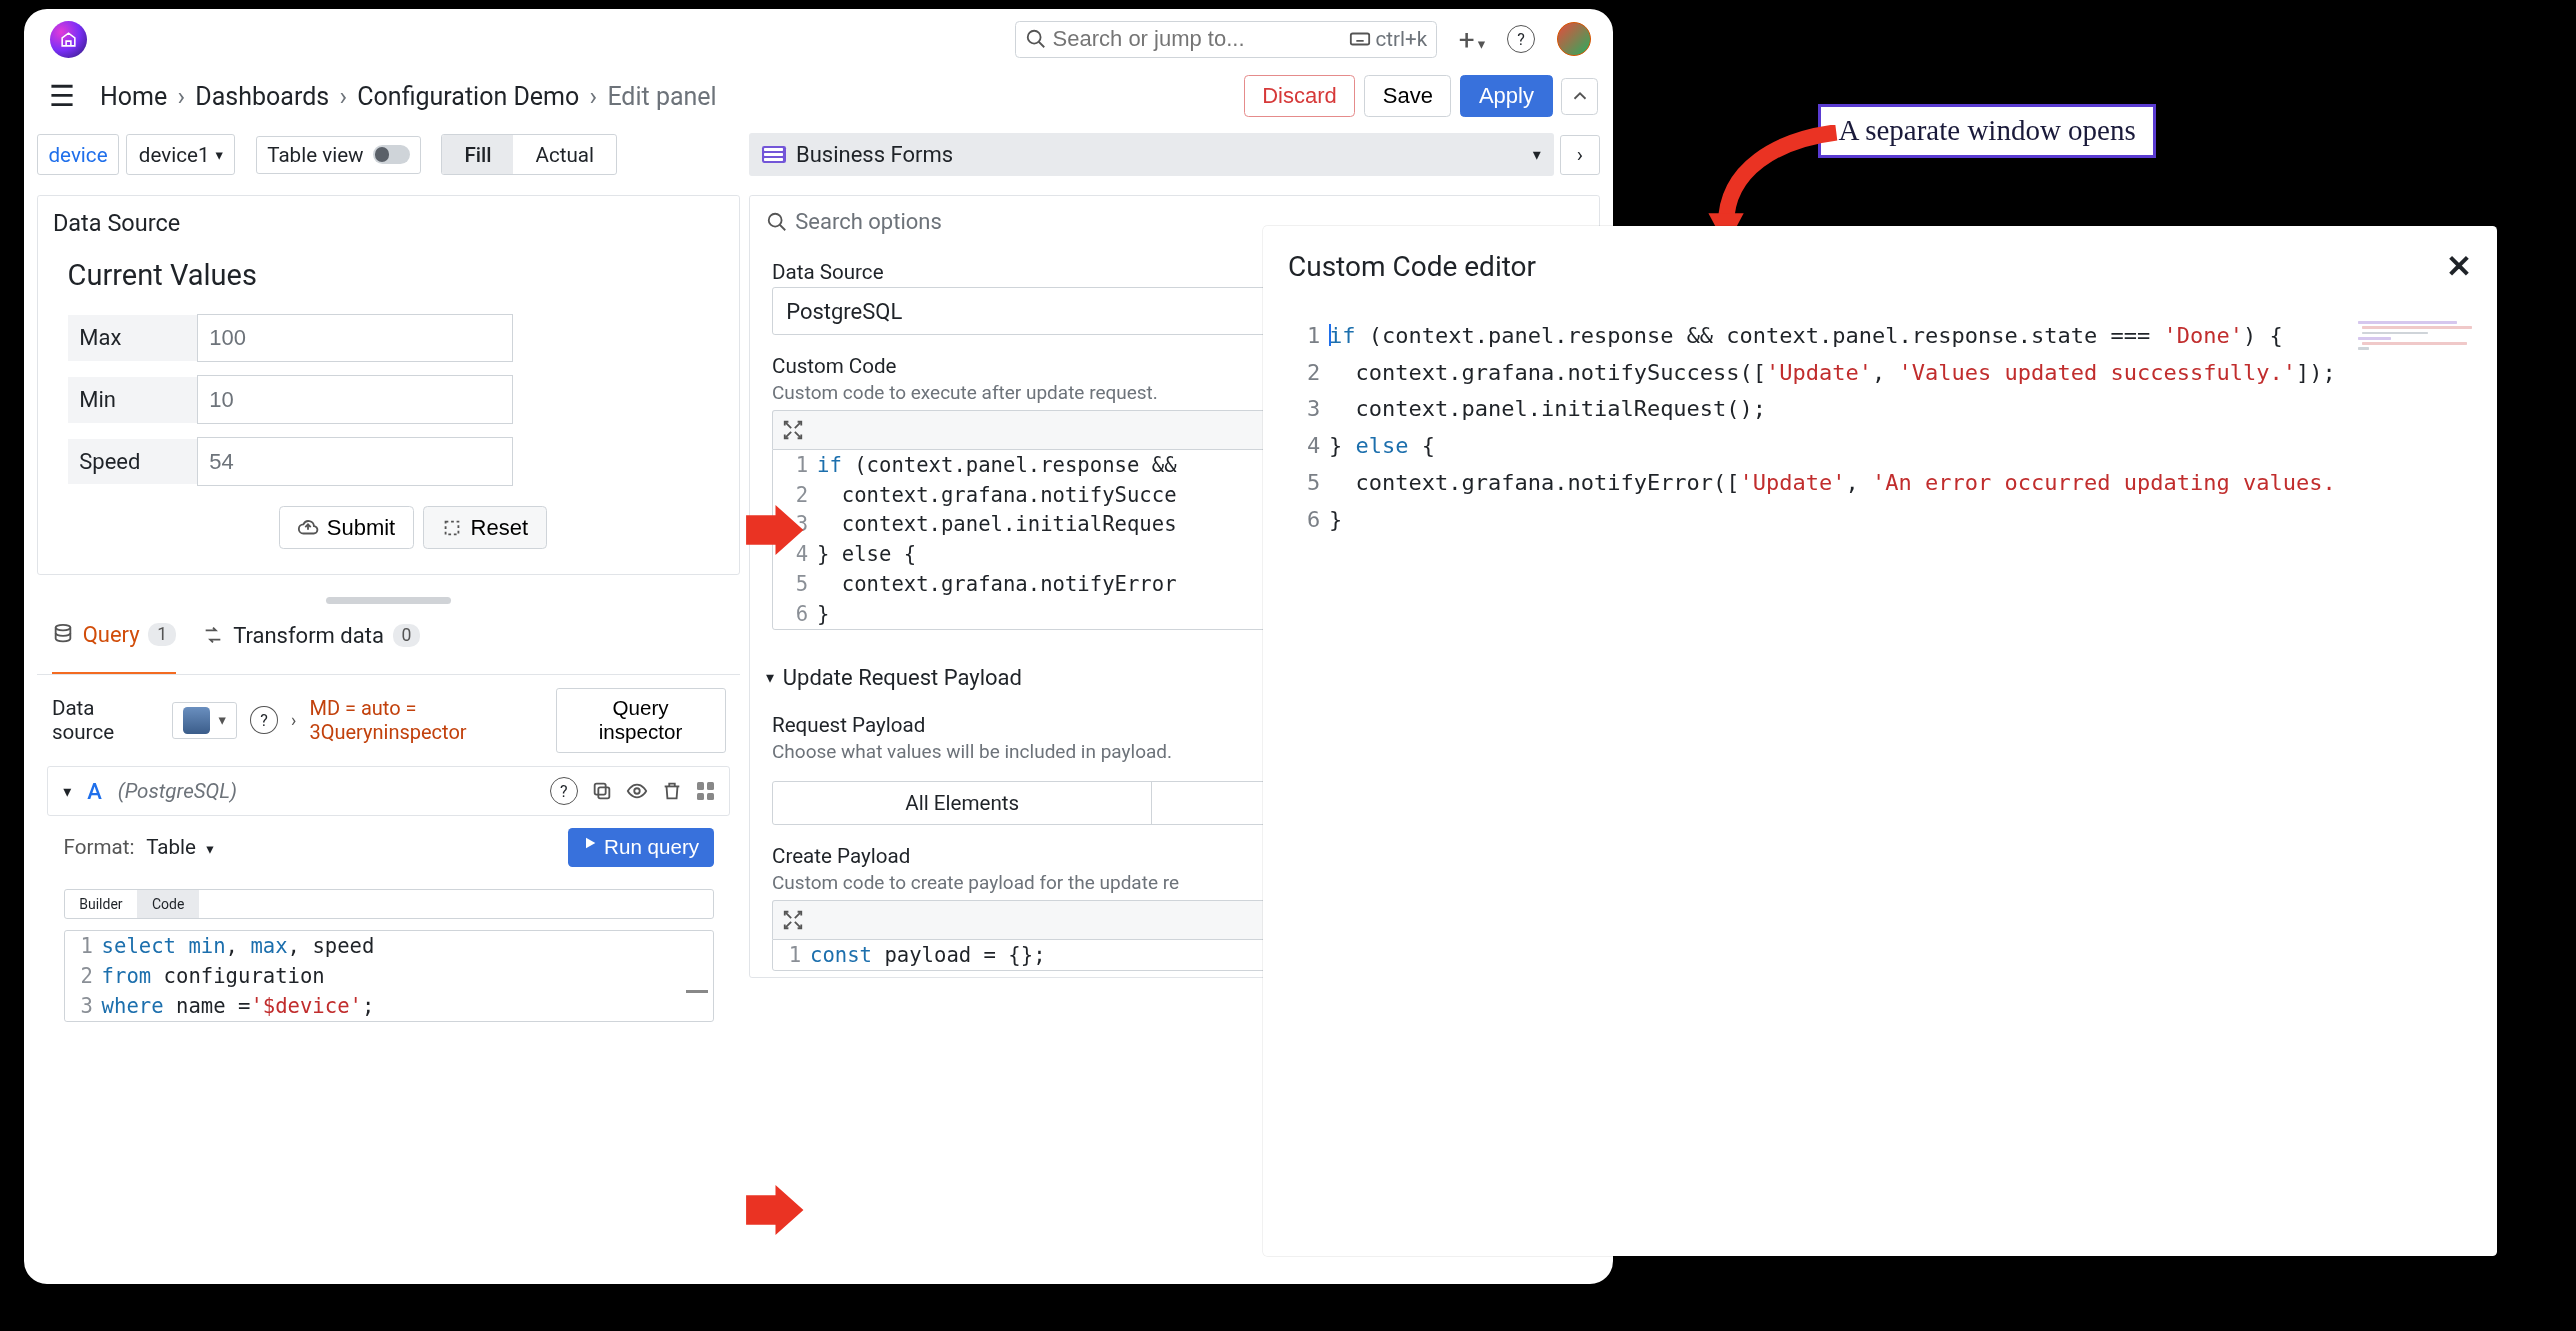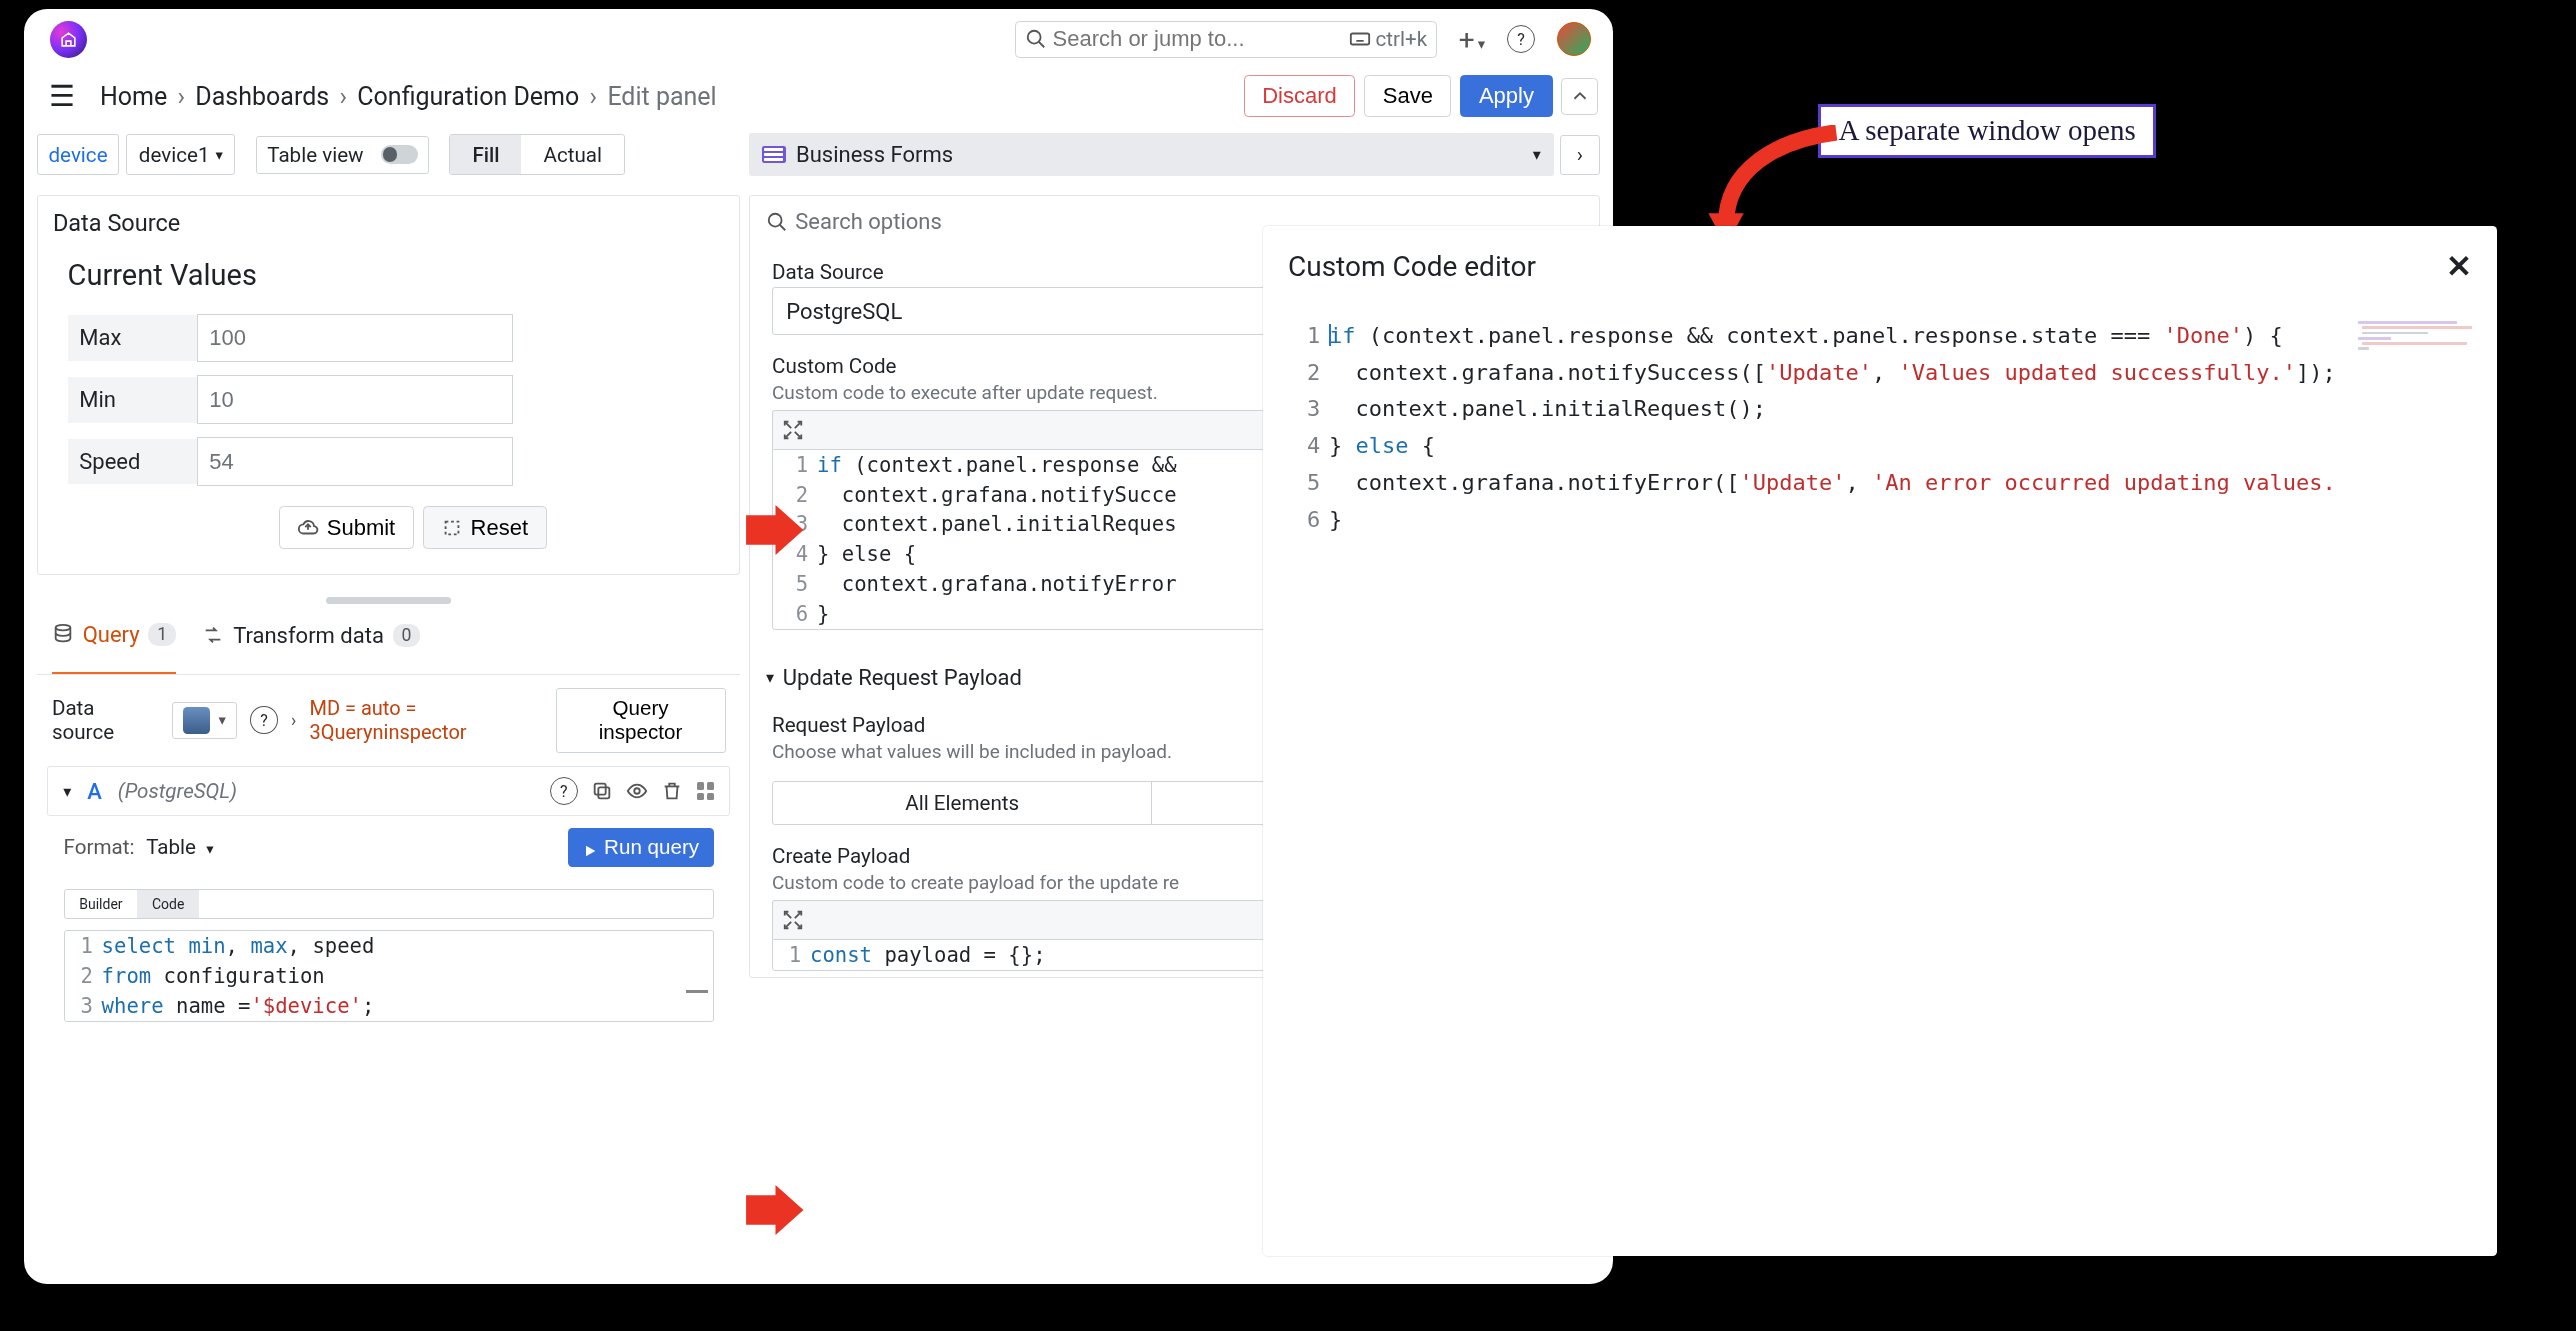--- a/index.html
+++ b/index.html
@@ -28,21 +28,21 @@
 .btn-caret { width: 37px; height: 37px; border: 0.7px solid #cfd4d9; border-radius: 4.4px; display:flex; align-items:center; justify-content:center; }
 
 .content-row { display: flex; padding: 0 13.2px; gap: 8.8px; height: calc(100% - 115px); }
 .left-col { width: 703px; display: flex; flex-direction: column; }
 .right-col { flex: 1; display: flex; flex-direction: column; }
 
 .toolbar-row { display: flex; align-items: center; gap: 7.3px; height: 51px; }
 .chip-blue { color: #1f6feb; background: #fff; border: 0.7px solid #cfd4d9; border-radius: 2.9px; padding: 7.3px 10.3px; font-size: 20.6px; }
 .chip { border: 0.7px solid #cfd4d9; border-radius: 2.9px; padding: 7.3px 11.7px; font-size: 20.6px; display:flex; align-items:center; gap:5.9px; }
 .chip .caret { font-size: 14.7px; }
-.toggle-pill { display:flex; align-items:center; gap:17px; border: 0.7px solid #cfd4d9; border-radius: 2.9px; padding: 5.9px 10.3px; font-size: 20.6px; }
+.toggle-pill { display:flex; align-items:center; gap:9px; border: 0.7px solid #cfd4d9; border-radius: 2.9px; padding: 5.9px 10.3px; font-size: 20.6px; }
 .switch { width: 37px; height: 19px; background: #cfd4d9; border-radius: 10.3px; position: relative; }
 .switch::after { content:''; position:absolute; left:2.2px; top:2.2px; width:14.7px; height:14.7px; background:#5a6068; border-radius:50%; }
 .seg { display:flex; border: 0.7px solid #cfd4d9; border-radius: 2.9px; overflow:hidden; }
 .seg .seg-btn { padding: 7.3px 22px; font-size: 20.6px; }
 .seg .seg-btn.active { background: #e8eaed; font-weight:500; }
 
 .panel-preview { border: 0.7px solid #e1e4e8; border-radius: 2.9px; margin-top: 14.7px; padding: 13.2px 14.7px 25px; }
 .panel-title { font-size: 23.5px; margin-bottom: 20.6px; }
 .section-title { font-size: 29px; margin: 5.9px 14.7px 22px; }
 .form-row { display:flex; align-items:center; margin: 0 14.7px 13.2px; }
@@ -72,21 +72,21 @@
 .query-header { display:flex; align-items:center; gap: 16px; padding: 10.3px 14.7px; border:0.7px solid #e1e4e8; border-radius: 2.9px; margin: 0 10.3px; }
 .query-header .caret { font-size: 16px; }
 .query-label { color:#1f6feb; font-size: 22px; font-weight:500; }
 .query-ds { color:#6d737a; font-style: italic; font-size: 20.6px; }
 .row-icons { margin-left:auto; display:flex; gap: 13.2px; align-items:center; }
 .drag-grid { width: 17.6px; height: 17.6px; display:grid; grid-template-columns:1fr 1fr; gap:2.9px; }
 .drag-grid span { background:#888; border-radius:1.5px; }
 
 .format-row { display:flex; align-items:center; gap: 11.7px; padding: 11.7px 26.4px; font-size: 20.6px; }
 .format-row .lbl { color:#555; }
-.run-btn { margin-left:auto; background:#3871dc; color:#fff; border:none; border-radius:4.4px; padding: 7.3px 14.7px; font-size:20.6px; display:flex; align-items:flex-end; gap:5.9px; }
+.run-btn { margin-left:auto; background:#3871dc; color:#fff; border:none; border-radius:4.4px; padding: 7.3px 14.7px; font-size:20.6px; display:flex; align-items:flex-start; gap:5.9px; }
 
 .bc-seg { display:inline-flex; border:0.7px solid #cfd4d9; border-radius:2.9px; overflow:hidden; margin: 10.3px 26.4px 7.3px; }
 .bc-seg .sb { padding: 5.9px 14.7px; font-size: 14px; }
 .bc-seg .sb.active { background:#e8eaed; }
 
 .code-box { border:0.7px solid #cfd4d9; border-radius:2.9px; margin: 4.4px 26.4px; font-family: "Menlo","Consolas",monospace; font-size: 20.6px; position:relative; }
 .code-box .scroll-hint { position:absolute; right:4.4px; bottom:28px; width:22px; height:2.2px; background:#888; }
 .code-line { display:flex; }
 .gutter { width: 37px; text-align:right; padding: 2.9px 8.8px 2.9px 0; color:#8a8f96; }
 .code-text { padding: 2.9px 0; white-space: pre; }

